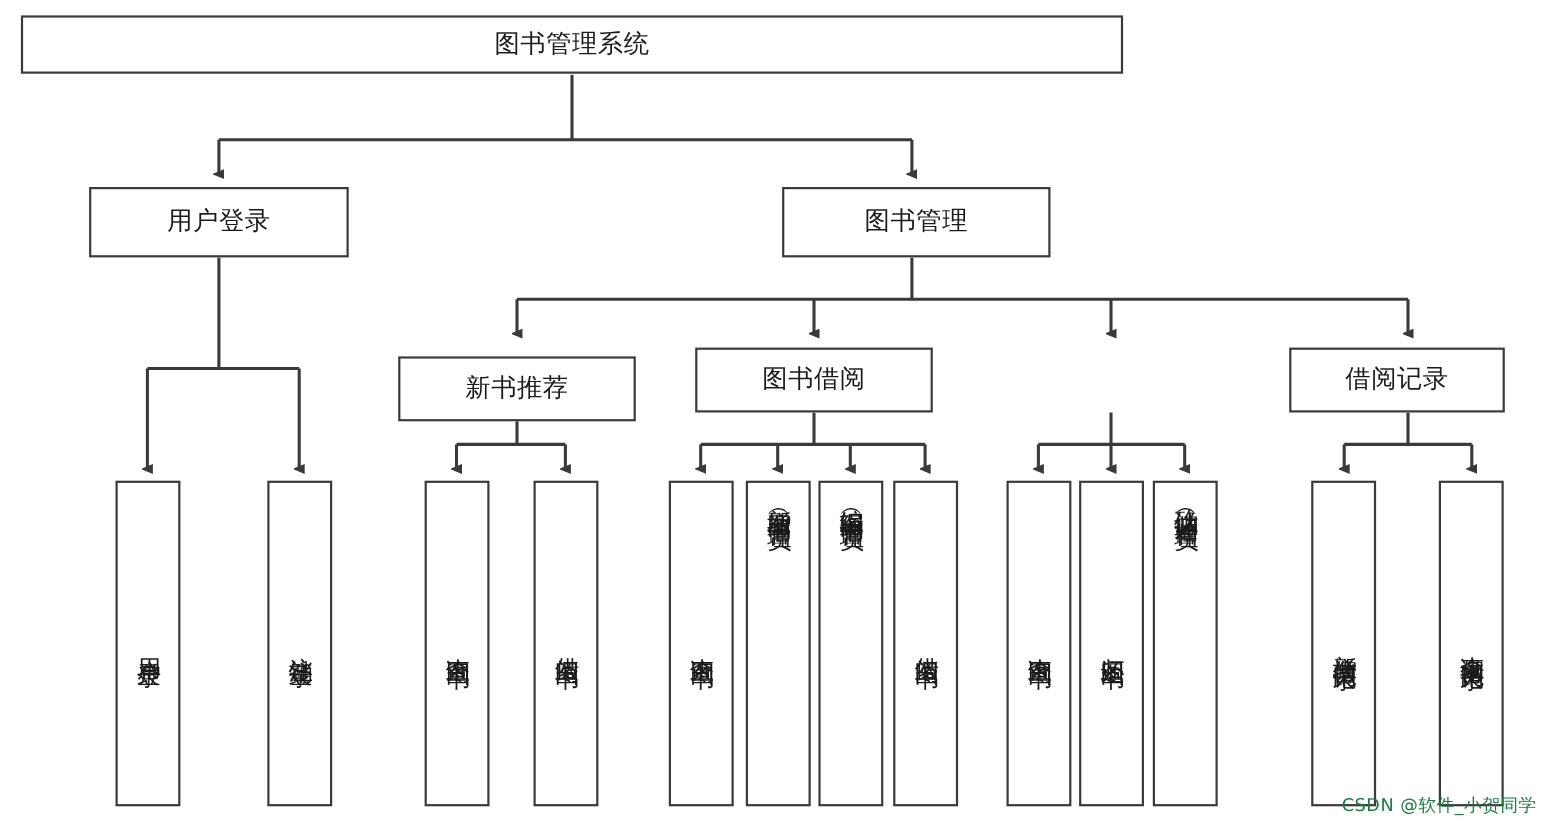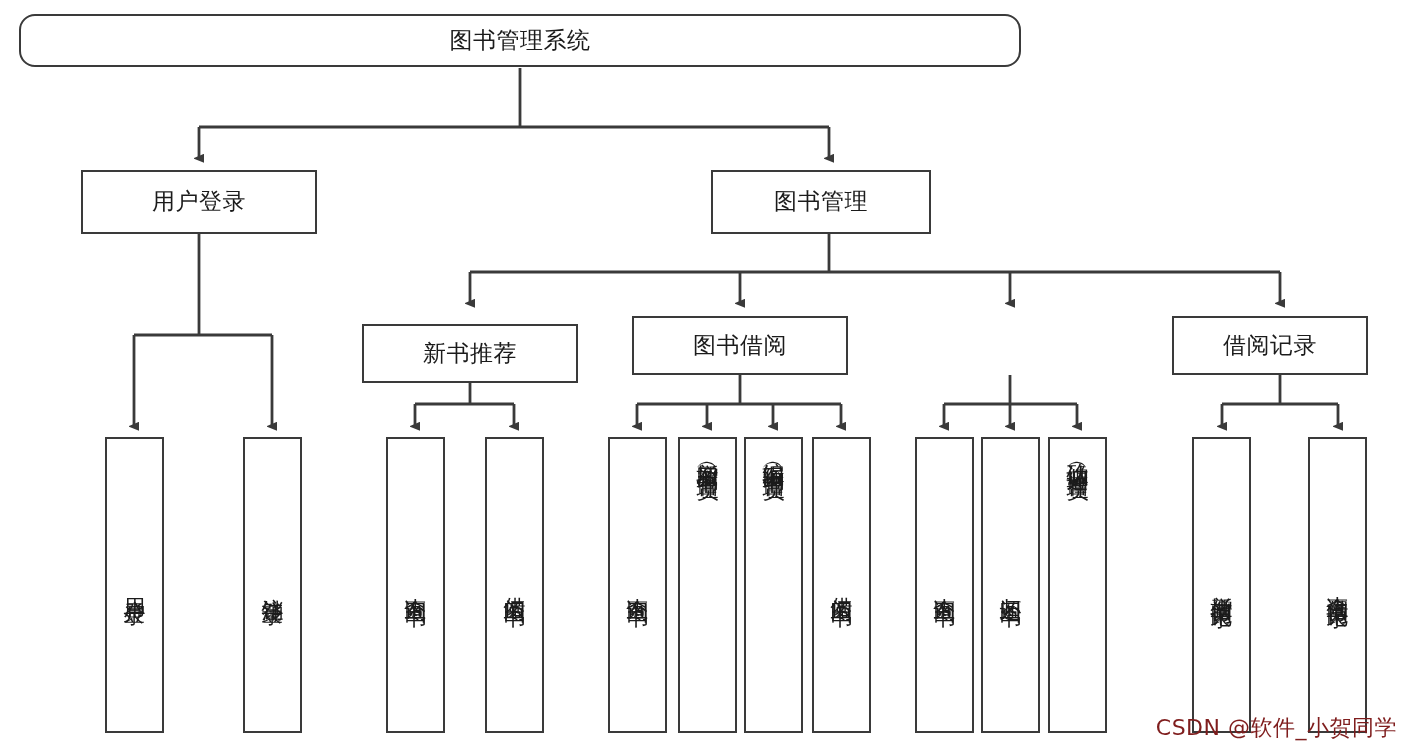--- a/index.html
+++ b/index.html
@@ -67,22 +67,22 @@
     left: 0;
     top: 0;
     width: 1405px;
     height: 747px;
     pointer-events: none;
   }
   #watermark {
     position: absolute;
     right: 8px;
     bottom: 4px;
-    font-size: 22px;
-    color: #7f1d1d;
+    font-size: 16px;
+    color: #15803d;
     white-space: nowrap;
     letter-spacing: 0.5px;
   }
 </style>
 </head>
 <body>
 
 <div id="canvas">
 
   <svg id="edges" viewBox="0 0 1405 747" xmlns="http://www.w3.org/2000/svg">
@@ -128,28 +128,28 @@
       <path d="M1010,404 L1010,426" marker-end="url(#arrow)"></path>
       <path d="M1077,404 L1077,426" marker-end="url(#arrow)"></path>
 
       <path d="M1280,375 L1280,404"></path>
       <path d="M1222,404 L1338,404"></path>
       <path d="M1222,404 L1222,426" marker-end="url(#arrow)"></path>
       <path d="M1338,404 L1338,426" marker-end="url(#arrow)"></path>
     </g>
   </svg>
 
-  <div class="node h root" style="left:19px; top:14px; width:1002px; height:53px;border-radius:16px;">
+  <div class="node h root" style="left:19px; top:14px; width:1002px; height:53px;">
     <span class="node-label">图书管理系统</span>
   </div>
 
   <div class="node h" style="left:81px; top:170px; width:236px; height:64px;">
     <span class="node-label">用户登录</span>
   </div>
-  <div class="node h" style="left:711px; top:170px; width:220px; height:64px;">
+  <div class="node h" style="left:711px; top:170px; width:244px; height:64px;">
     <span class="node-label">图书管理</span>
   </div>
 
   <div class="node h" style="left:362px; top:324px; width:216px; height:59px;">
     <span class="node-label">新书推荐</span>
   </div>
   <div class="node h" style="left:632px; top:316px; width:216px; height:59px;">
     <span class="node-label">图书借阅</span>
   </div>
   <div class="node h" style="left:1172px; top:316px; width:196px; height:59px;">

